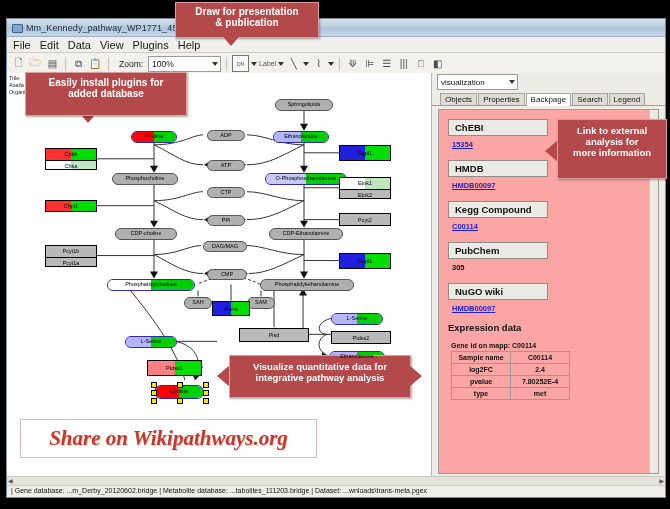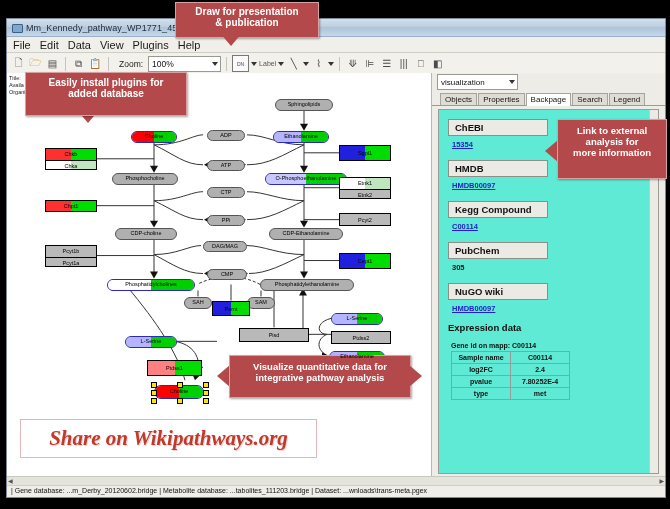--- a/index.html
+++ b/index.html
@@ -63,21 +63,21 @@
   .share span{font-family:"Liberation Serif",serif;font-style:italic;font-weight:bold;font-size:21px;color:#c0392b;
               text-shadow:1px 1px 0 #f0d0d0;}
 
   
   .vis-row{height:18px;display:flex;align-items:center;padding-left:5px;}
   .vis-combo{width:74px;height:14px;background:#fff;border:1px solid #9a9a94;display:flex;align-items:center;
              justify-content:space-between;padding:0 2px 0 3px;font-size:8px;color:#111;}
   .tabs{display:flex;align-items:flex-end;height:14px;padding-left:8px;gap:1px;border-bottom:1px solid #9c9c95;}
   .tab{font-size:8px;padding:1px 4px 1px;background:#dedcd4;border:1px solid #a6a59d;border-bottom:none;color:#151515;}
   .tab.active{background:#fff;position:relative;top:1px;padding-bottom:2px;}
-  .panel{position:absolute;left:6px;top:36px;right:6px;bottom:2px;background:#5eead4;border:1px solid #9c9c95;overflow:hidden;}
+  .panel{position:absolute;left:6px;top:36px;right:6px;bottom:2px;background:#fca5a5;border:1px solid #9c9c95;overflow:hidden;}
   .panel-inner{padding:7px 0 0 9px;}
   .dbhead{display:inline-block;min-width:86px;background:#eceae4;border:1px solid #8e8d86;
           font-size:9.5px;font-weight:bold;color:#111;padding:2px 6px;margin-bottom:4px;}
   .dblink{font-size:7.5px;color:#2222cc;text-decoration:underline;font-weight:bold;margin:0 0 9px 4px;display:block;}
   .dbtext{font-size:7.5px;color:#111;margin:0 0 9px 4px;display:block;font-weight:bold;}
   .exprhead{font-size:9.5px;font-weight:bold;color:#111;margin:2px 0 9px 0;}
   .geneid{font-size:7px;font-weight:bold;color:#111;margin:0 0 2px 3px;}
   table.expr{border-collapse:collapse;margin-left:3px;border:1px solid #6f6f6f;}
   table.expr td{border:1px solid #9a9a9a;font-size:7px;font-weight:bold;color:#111;text-align:center;
                 padding:2px 5px;min-width:48px;}

